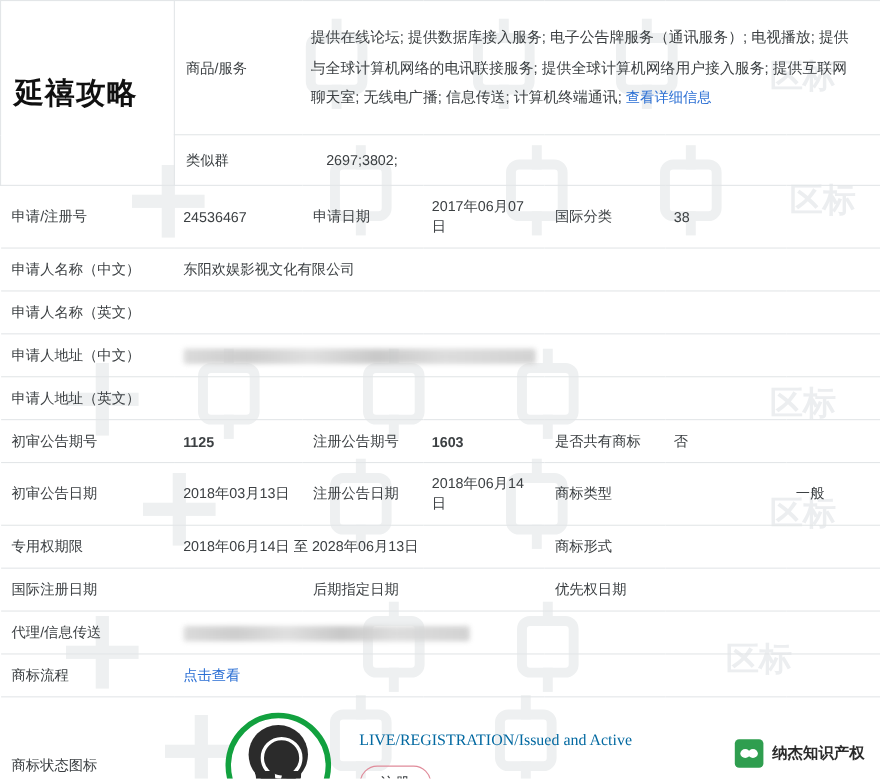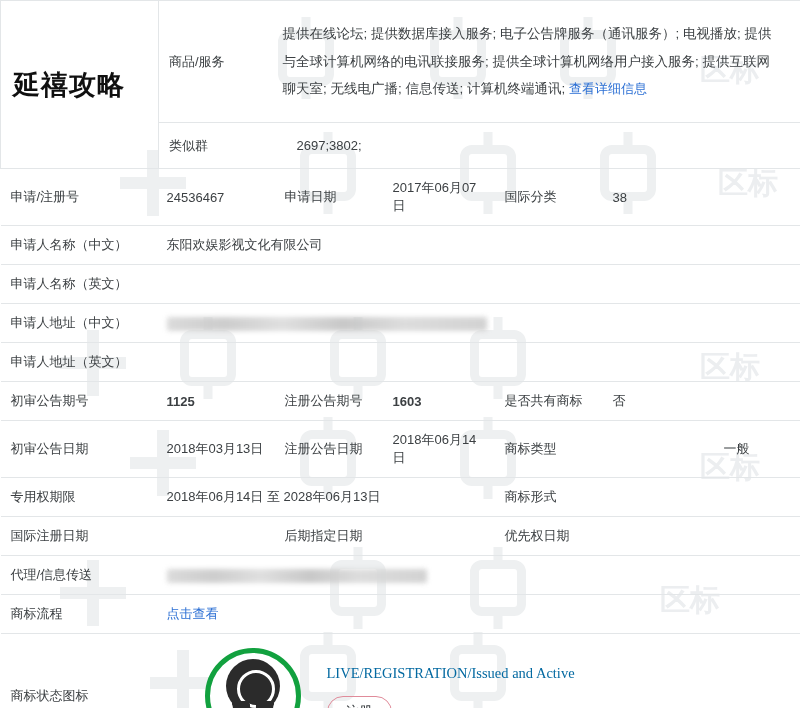--- a/index.html
+++ b/index.html
@@ -381,14 +381,18 @@
               <div class="status-line">LIVE/REGISTRATION/Issued and Active</div>
               <span class="reg-pill">注册</span>
             </div>
           </div>
         </td>
       </tr>
     </tbody>
       </table>
   </div>
 
+  <div class="brand">
+    <span class="brand-logo"></span>
+    <span class="brand-text">纳杰知识产权</span>
+  </div>
 
 </div>
 
 </body></html>

